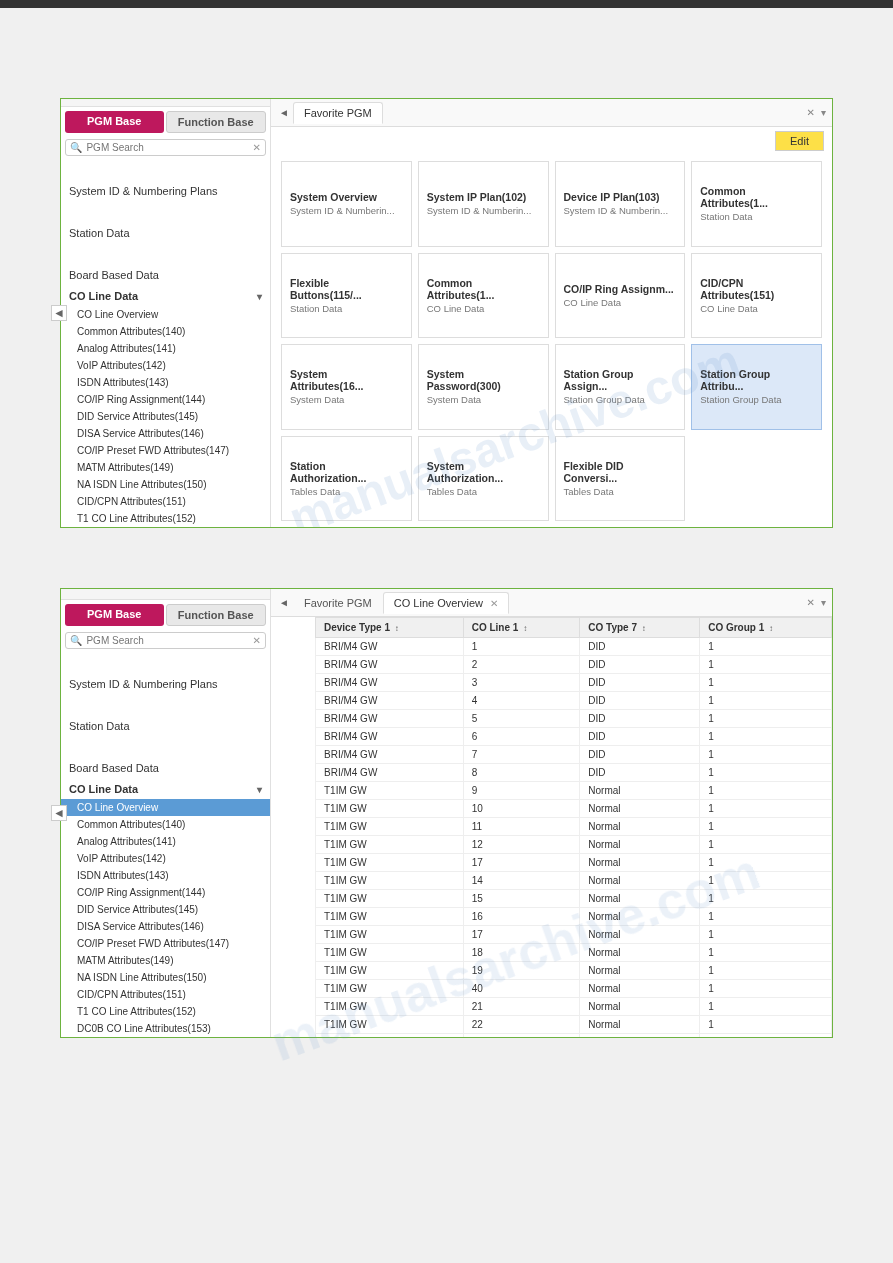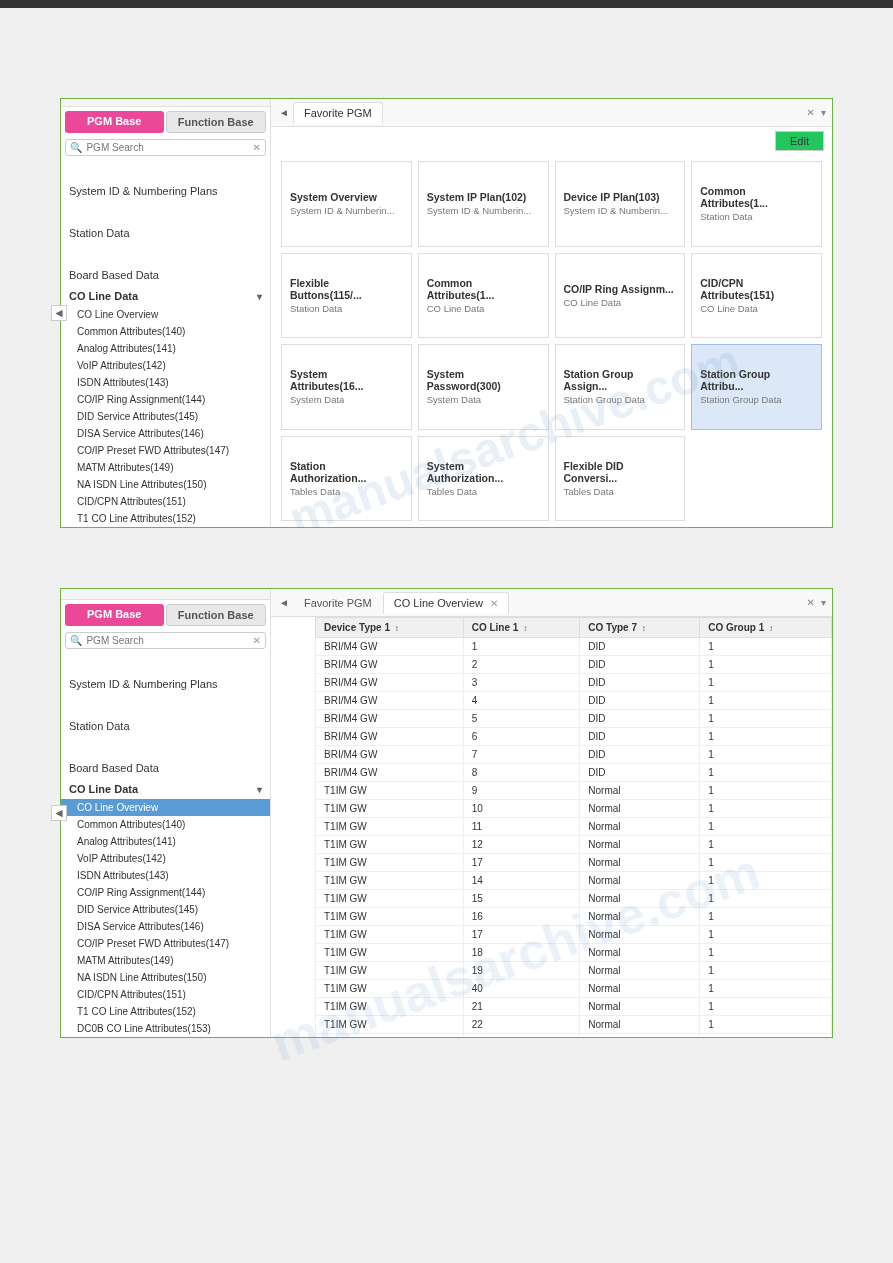--- a/index.html
+++ b/index.html
@@ -61,21 +61,21 @@
       flex: 1;
       padding: 4px 0;
       text-align: center;
       font-size: 11px;
       font-weight: bold;
       cursor: pointer;
       border-radius: 3px;
     }
 
     .pgm-tab.active {
-      background: #ec4899;
+      background: #be185d;
       color: white;
     }
 
     .pgm-tab.inactive {
       background: #e8e8e8;
       color: #555;
       border: 1px solid #ccc;
     }
 
     .search-row {
@@ -204,21 +204,21 @@
     
     .edit-btn-row {
       display: flex;
       justify-content: flex-end;
       padding: 4px 8px;
     }
 
     .edit-btn {
       padding: 3px 14px;
       font-size: 11px;
-      background: #22c55e;
+      background: #fde047;
       border: 1px solid #ccc;
       cursor: pointer;
       color: #333;
     }
 
     
     .pgm-grid {
       display: grid;
       grid-template-columns: repeat(4, 1fr);
       gap: 6px;

